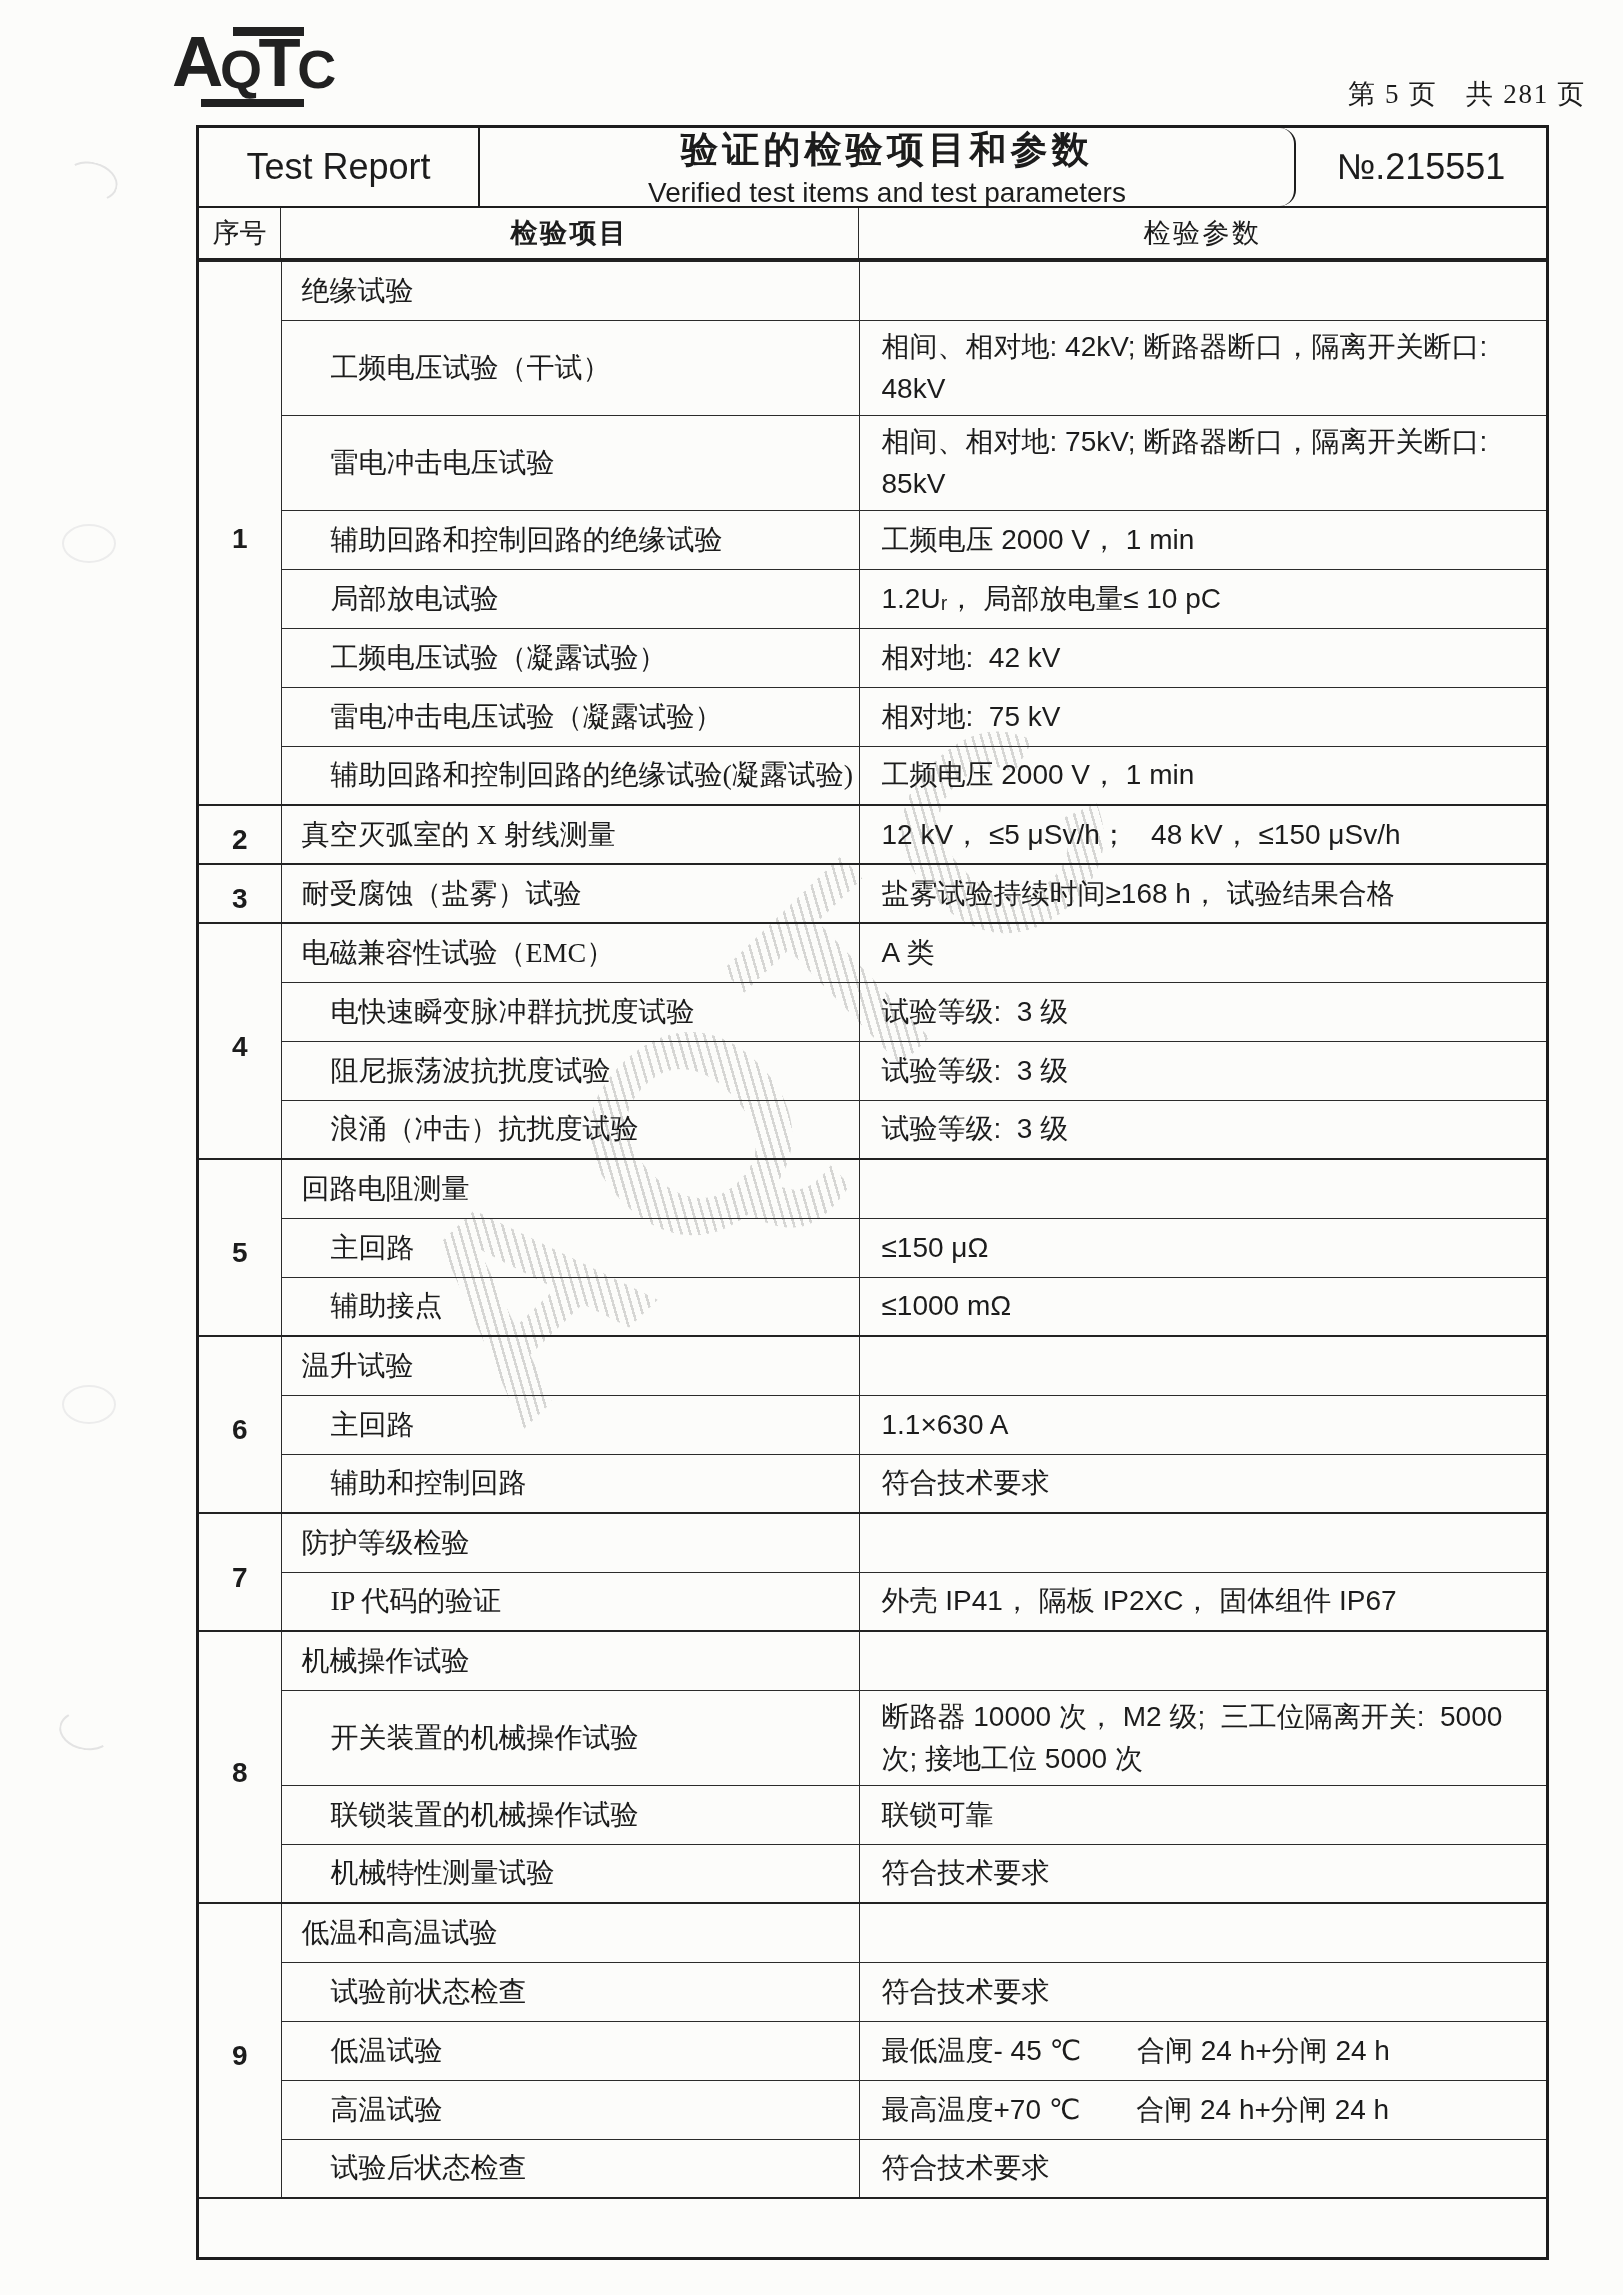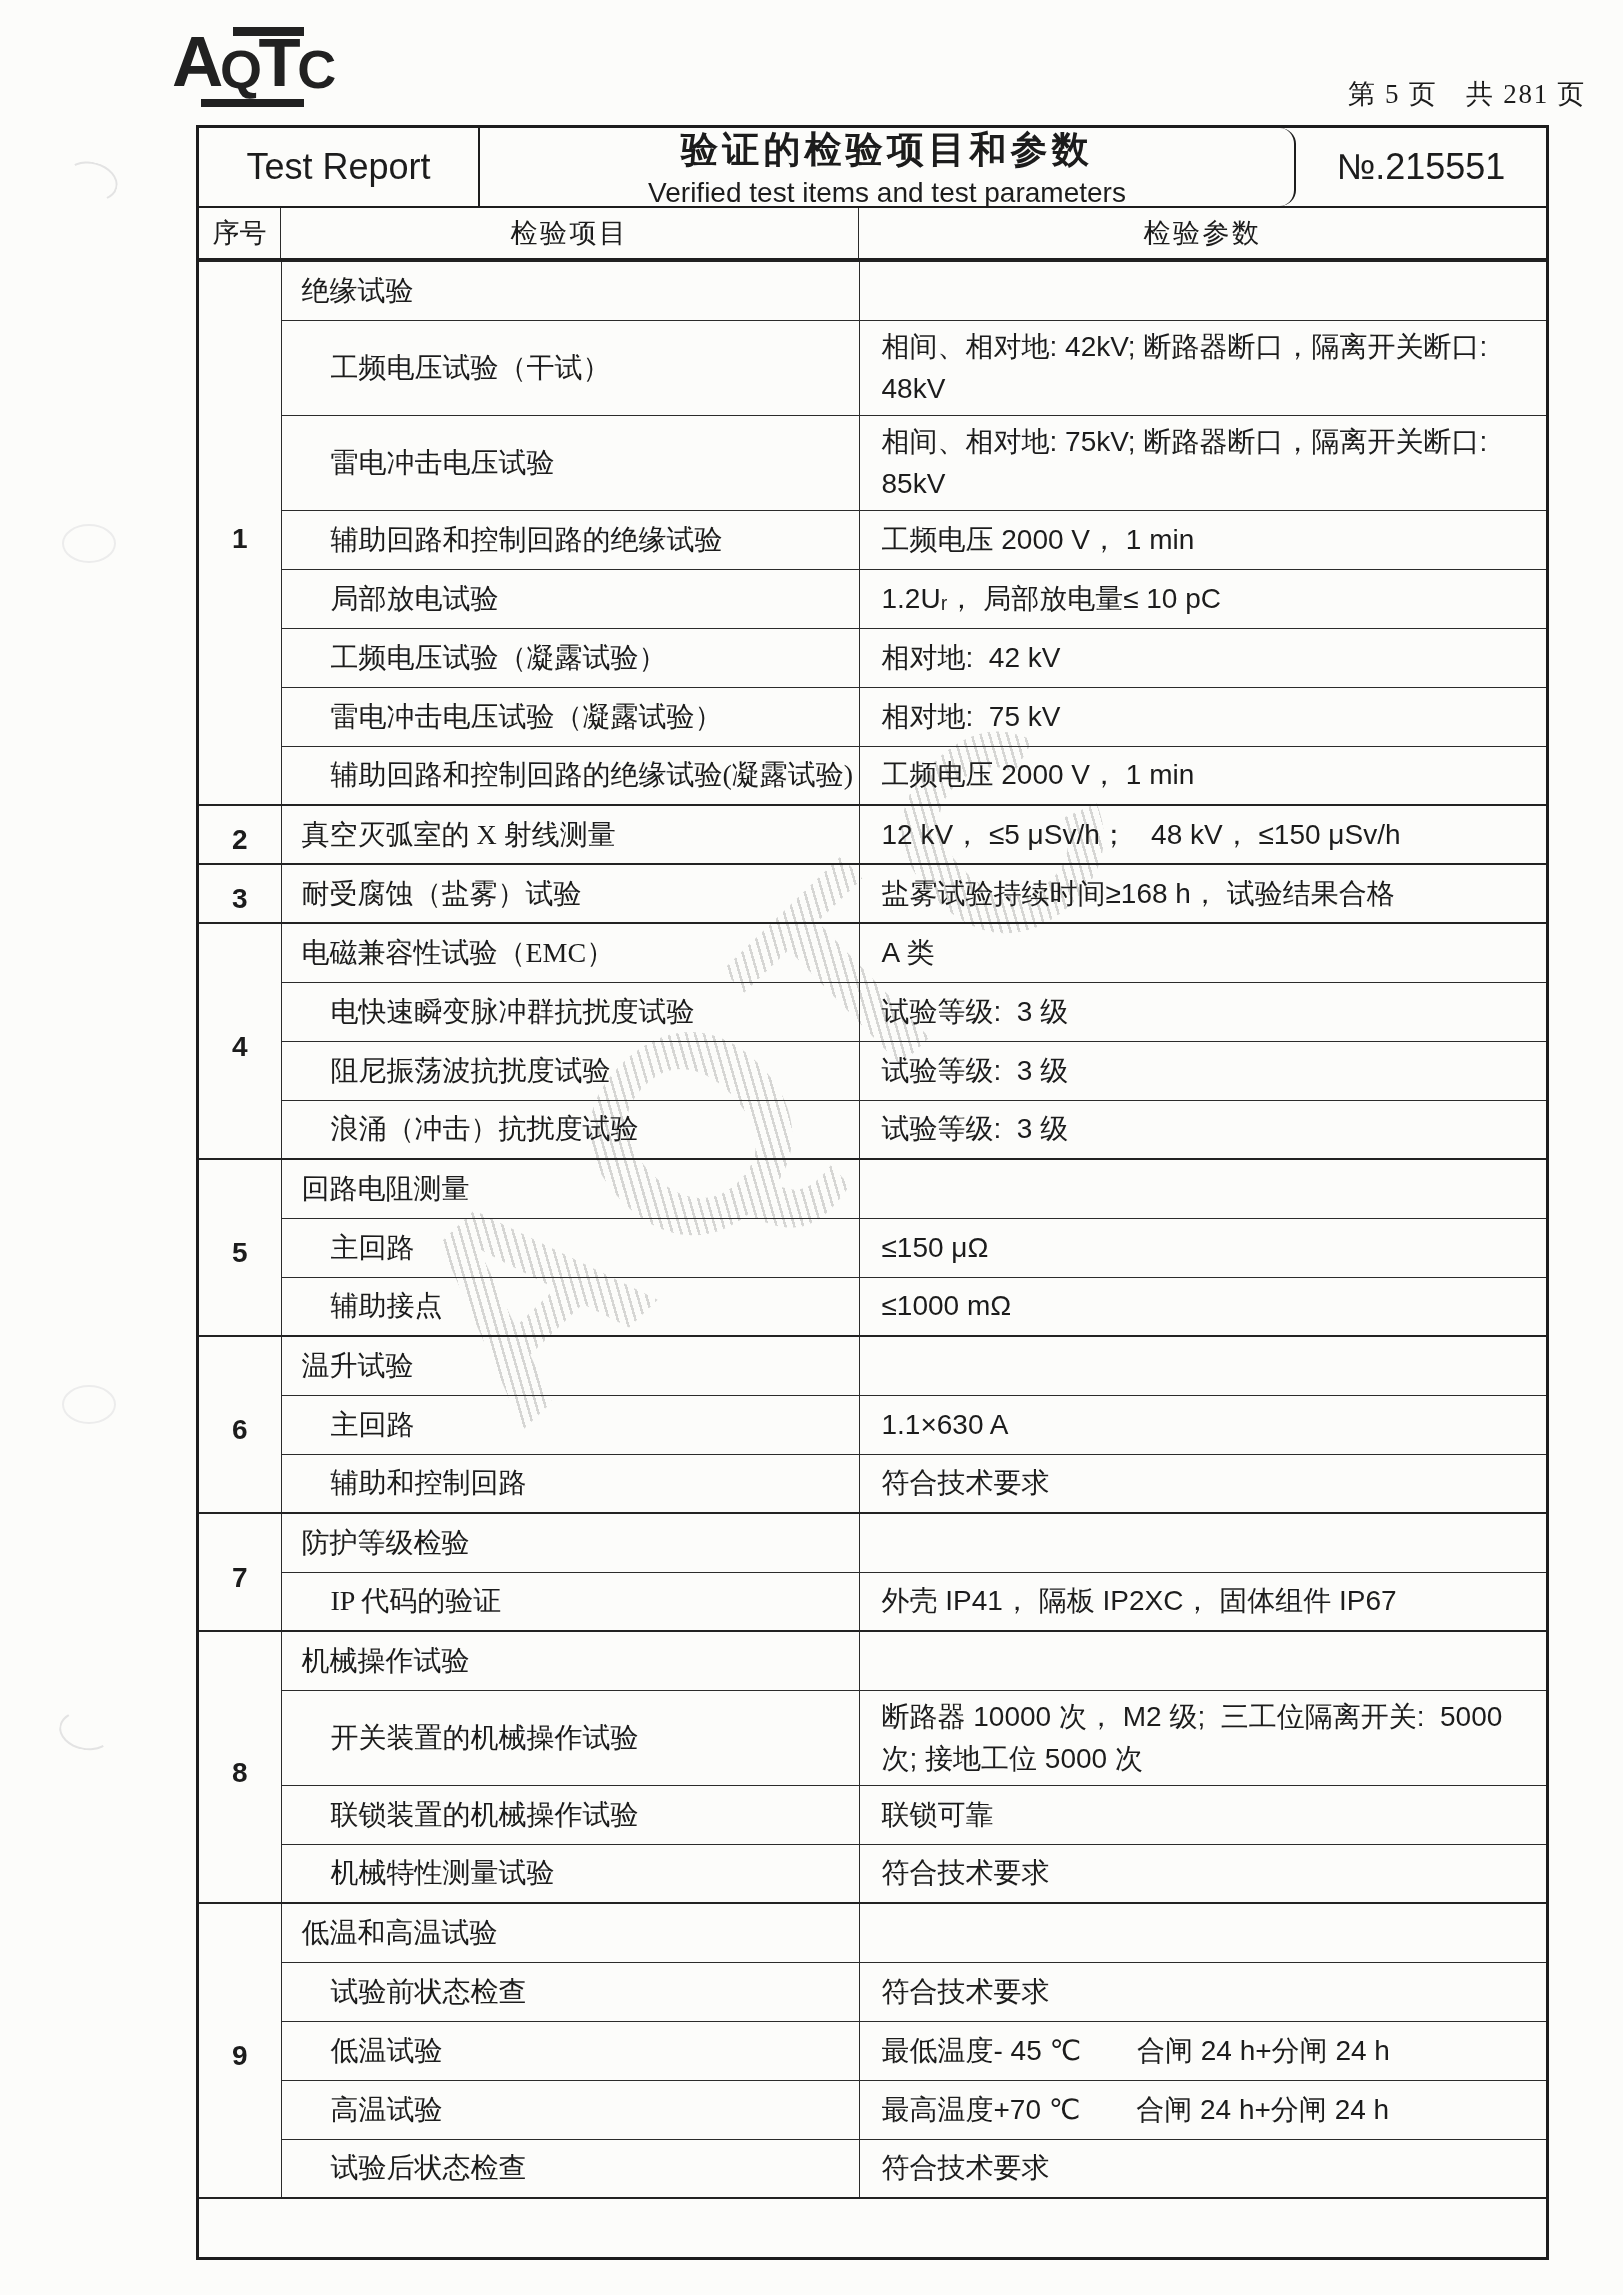--- a/index.html
+++ b/index.html
@@ -85,21 +85,21 @@
   .hdr-title { font-size:37px; font-weight:bold; letter-spacing:4.2px; }
   .hdr-subtitle { font-family:"Liberation Sans","DejaVu Sans",sans-serif; font-size:28px; margin-top:1.7px; }
   .hdr-cell-right {
     width:250px;
     display:flex; align-items:center; justify-content:center;
     font-family:"Liberation Sans","DejaVu Sans",sans-serif; font-size:36px;
   }
 
   .col-hdr { display:flex; height:52px; border-bottom:2.5px solid #1f1f1f; font-size:27px; }
   .col-c1 { width:82px;  border-right:1.7px solid #2b2b2b; display:flex; align-items:center; justify-content:center; }
-  .col-c2 { width:578px; border-right:1.7px solid #2b2b2b; display:flex; align-items:center; justify-content:center; letter-spacing:2.5px; }
+  .col-c2 { width:578px; border-right:1.7px solid #2b2b2b; display:flex; align-items:center; justify-content:center; letter-spacing:2.5px;font-weight:bold; }
   .col-c3 { flex:1; display:flex; align-items:center; justify-content:center; letter-spacing:2.5px; }
 
   table.data { width:100%; border-collapse:collapse; table-layout:fixed; }
   table.data col.c1 { width:82px; }
   table.data col.c2 { width:578px; }
   table.data tr { height:59px; }
   table.data tr.tall { height:90px; }
   table.data td {
     border:1.7px solid #2b2b2b;
     vertical-align:middle;

